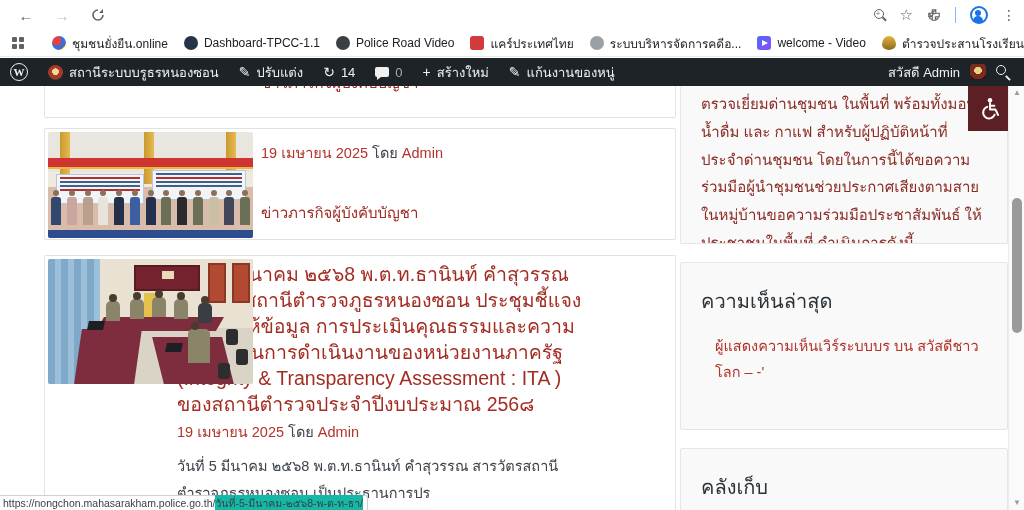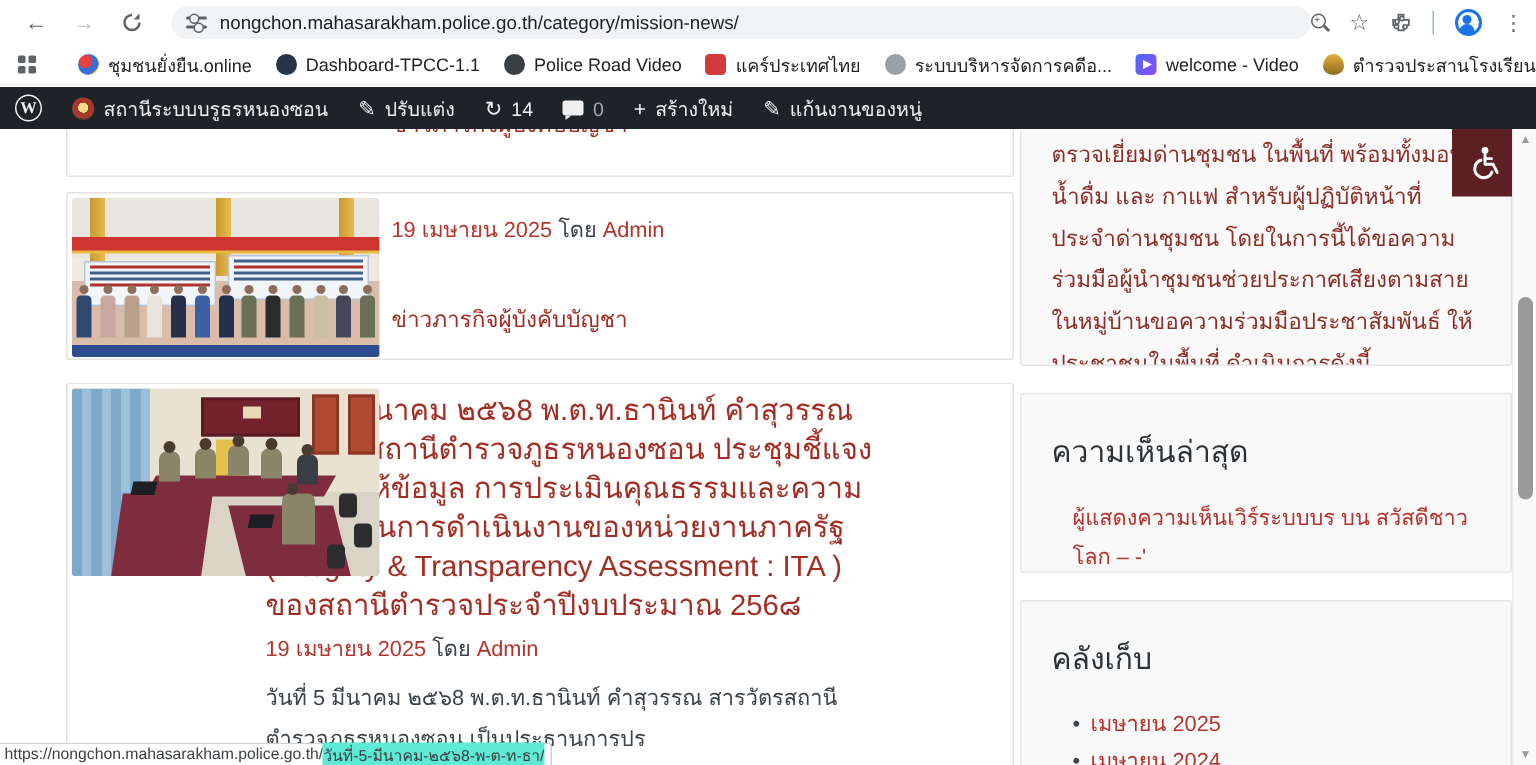--- a/index.html
+++ b/index.html
@@ -117,43 +117,36 @@
   
   .a11y { position:absolute; left:968px; top:0px; width:44px; height:45px; background:#5b1f24; display:flex; align-items:center; justify-content:center; }
 
   
   .scrollbar { position:absolute; top:86px; right:0; width:16px; height:424px; background:#fafafa; border-left:1px solid #ececec; }
   .sb-arrow { position:absolute; left:0; width:16px; height:14px; color:#9a9a9a; font-size:8px; text-align:center; line-height:14px; }
   .sb-thumb { position:absolute; left:3px; top:112px; width:10px; height:135px; background:#9a9a9a; border-radius:6px; }
 
   
   .statusbar { position:absolute; left:0; bottom:0; height:15px; background:#fff; border:1px solid #d0d0d0; border-left:none; border-bottom:none; border-radius:0 3px 0 0; display:flex; align-items:center; padding:0 4px 0 3px; font-size:10.5px; color:#3c4043; white-space:nowrap; }
-  .statusbar .hl { background:#5eead4; }
+  .statusbar .hl { background:#14b8a6; }
 </style>
 </head>
 <body>
 
 <div class="stage">
 
   <div class="topbar">
     <div class="nav-btn">←</div>
     <div class="nav-btn disabled">→</div>
     <div class="nav-btn">
       <svg width="14" height="14" viewBox="0 0 14 14">
           <path d="M7 2a5 5 0 1 0 5 5" fill="none" stroke="#5f6368" stroke-width="1.6"></path>
           <path d="M12 1v4h-4z" fill="#5f6368"></path>
         </svg>
     </div>
-    <div class="addr">
-      <div class="tune">
-          <i class="t1"></i>
-          <i class="t2"></i>
-        </div>
-      <div class="addr-url">nongchon.mahasarakham.police.go.th/category/mission-news/</div>
-    </div>
     <div class="top-actions">
       <div class="mag">
           <span class="plus">+</span>
         </div>
       <div class="star">☆</div>
       <svg class="puzzle" viewBox="0 0 16 16">
           <path d="M6 2h4v2.2a1.6 1.6 0 1 0 0 1.6V6h4v4h-2.2a1.6 1.6 0 1 1-1.6 0H10v4H6v-2.2a1.6 1.6 0 1 1 0-1.6V10H2V6h2.2a1.6 1.6 0 1 0 1.6 0z" fill="none" stroke="#5f6368" stroke-width="1.3"></path>
         </svg>
       <div class="vsep"></div>
       <div class="profile"></div>
@@ -222,20 +215,25 @@
       <span class="bubble"></span>
       <span class="count-dim">0</span>
     </div>
     <div class="ab-item">
       <span class="ab-ico">+</span>
       <span>สร้างใหม่</span>
     </div>
     <div class="ab-item">
       <span class="ab-ico">✎</span>
       <span>แก้นงานของหนู่</span>
+    </div>
+    <div class="ab-right">
+      <span>สวัสดี Admin</span>
+      <span class="avatar"></span>
+      <span class="ab-search"></span>
     </div>
   </div>
 
   <div class="content">
 
     <div class="main">
 
       <div class="card card-partial">
         <a class="cat-link">ข่าวภารกิจผู้บังคับบัญชา</a>
       </div>
@@ -357,21 +355,21 @@
           
         </div>
       </div>
 
     </div>
 
     <div class="sidebar">
       <div class="widget first" style="height:158px; overflow:hidden;">
         <div class="patrol">ตรวจเยี่ยมด่านชุมชน ในพื้นที่ พร้อมทั้งมอบน้ำดื่ม และ กาแฟ สำหรับผู้ปฏิบัติหน้าที่ประจำด่านชุมชน โดยในการนี้ได้ขอความร่วมมือผู้นำชุมชนช่วยประกาศเสียงตามสายในหมู่บ้านขอความร่วมมือประชาสัมพันธ์ ให้ประชาชนในพื้นที่ ดำเนินการดังนี้</div>
       </div>
-      <div class="widget" style="height:120px;">
+      <div class="widget" style="height:168px;">
         <div class="w-title">ความเห็นล่าสุด</div>
         <div class="comment-line">ผู้แสดงความเห็นเวิร์ระบบบร บน สวัสดีชาวโลก – -'</div>
       </div>
       <div class="widget" style="height:120px; overflow:hidden;">
         <div class="w-title">คลังเก็บ</div>
         <ul class="arch-list">
           <li>เมษายน 2025</li>
           <li>เมษายน 2024</li>
 
         </ul>

